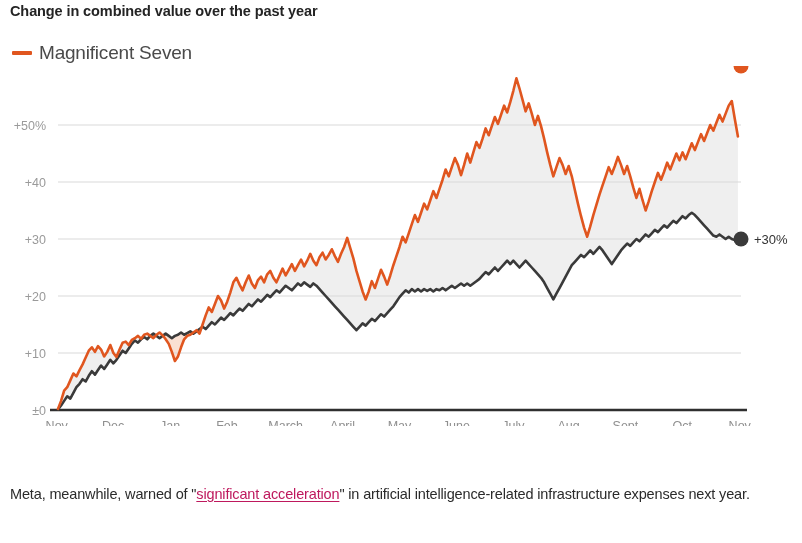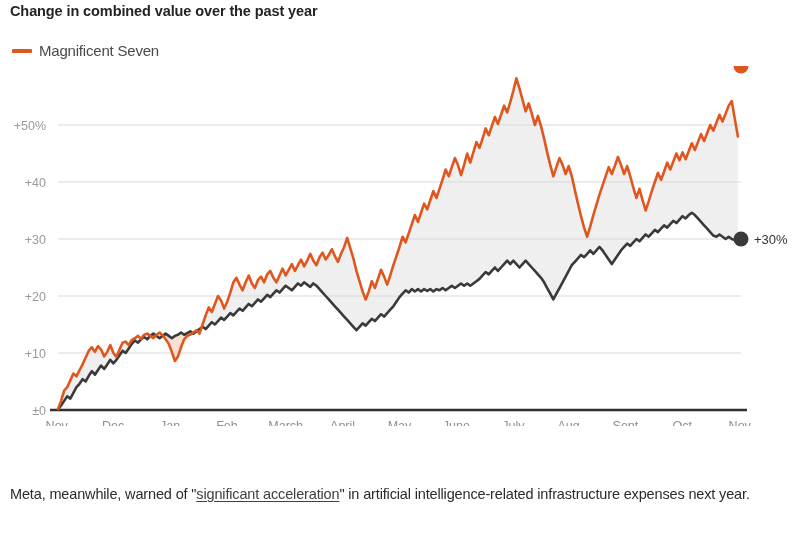--- a/index.html
+++ b/index.html
@@ -43,21 +43,21 @@
     align-items: center;
     gap: 7px;
   }
   .legend-swatch {
     display: block;
     width: 20px;
     height: 4px;
     border-radius: 1px;
   }
   .legend-label {
-    font-size: 15px;
+    font-size: 19px;
     color: #4a4a4a;
     letter-spacing: -0.2px;
   }
   .plot-area {
     position: absolute;
     left: 0;
     top: 66px;
     width: 802px;
     height: 360px;
   }
@@ -90,21 +90,21 @@
     position: absolute;
     left: 10px;
     top: 482px;
     width: 760px;
     font-size: 14.5px;
     line-height: 1.75;
     color: #2b2b2b;
     letter-spacing: -0.15px;
   }
   .caption a.link {
-    color: #404040;
+    color: #be185d;
     text-decoration: underline;
     text-underline-offset: 2px;
   }
 </style>
 </head>
 <body>
 
 <div class="wrap">
 
   <div class="chart-title">Change in combined value over the past year</div>

